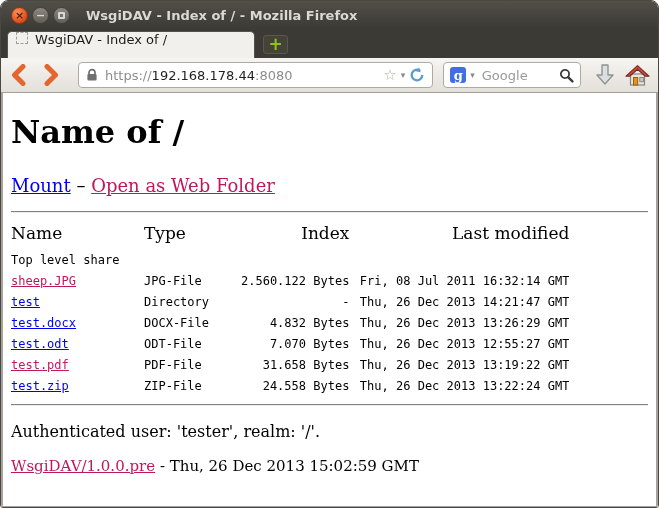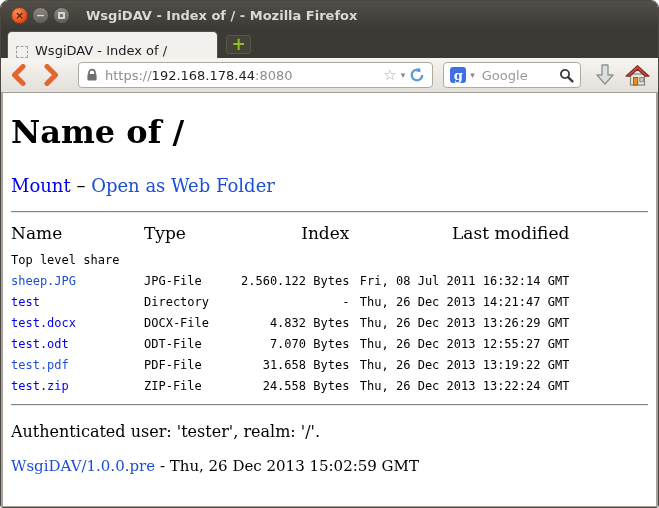--- a/index.html
+++ b/index.html
@@ -15,22 +15,22 @@
   .win-btn{width:17px;height:17px;border-radius:50%;margin-right:4px;
     display:flex;align-items:center;justify-content:center;font-size:11px;line-height:1;}
   .btn-close{background:radial-gradient(circle at 35% 30%,#f6925e,#dc4814 75%);
     border:1px solid #97380f;color:#5e1d06;font-weight:bold;}
   .btn-min,.btn-max{background:linear-gradient(#8d8982,#615e57);
     border:1px solid #45423d;color:#dcdad6;font-weight:bold;}
   .btn-max .sq{width:7px;height:7px;border:2px solid #d9d7d3;border-radius:1px;}
   .win-title{color:#dcd9d4;font-size:13px;font-weight:bold;margin-left:12px;white-space:nowrap;}
   
   .tabbar{height:29px;background:#3c3a35;display:flex;align-items:flex-end;padding-left:6px;}
-  .tab{width:211px;height:27px;background:#f2f0ed;border:1px solid #55524d;border-bottom:none;
-    border-radius:5px 5px 0 0;display:flex;align-items:flex-end;padding:0 8px;}
+  .tab{width:248px;height:27px;background:#f2f0ed;border:1px solid #55524d;border-bottom:none;
+    border-radius:5px 5px 0 0;display:flex;align-items:flex-start;padding:0 8px;}
   .favicon{width:12px;height:12px;border:1px dashed #9f9f9f;margin-right:7px;flex:none;}
   .tab-title{font-size:13px;color:#1c1c1c;white-space:nowrap;overflow:hidden;}
   .newtab{margin:0 0 4px 8px;width:25px;height:19px;background:#454238;border:1px solid #5a574f;
     border-radius:3px;display:flex;align-items:center;justify-content:center;
     color:#8cc31d;font-size:17px;font-weight:bold;line-height:1;}
   
   .toolbar{height:35px;background:linear-gradient(#f7f5f2,#e3dfd9);
     border-bottom:1px solid #a39e96;display:flex;align-items:center;padding:0 8px;}
   .nav-btn{width:18px;height:24px;display:flex;align-items:center;justify-content:center;flex:none;}
   .nav-fwd{margin-left:15px;}
@@ -49,22 +49,22 @@
   .search-ph{color:#9a9a9a;font-size:13px;flex:1;margin-left:3px;white-space:nowrap;overflow:hidden;}
   .tool-icon{flex:none;display:flex;align-items:center;justify-content:center;}
   .dl-btn{margin-left:13px;}
   .home-btn{margin-left:9px;}
   
   .content{height:415px;background:#fff;border-left:2px solid #a7a29b;border-right:2px solid #a7a29b;
     border-bottom:2px solid #a7a29b;padding:0 8px;overflow:hidden;
     font-family:"DejaVu Serif",serif;color:#000;}
   .content h1{font-size:32px;margin:20px 0 0 0;font-weight:bold;}
   .navlinks{font-size:18px;margin:24px 0 0 0;}
-  a.link{color:#0000ee;cursor:pointer;}
-  a.link.visited{color:#1d4ed8;}
+  a.link{color:#0000ee;text-decoration:underline;cursor:pointer;}
+  a.link.visited{color:#be185d;}
   .sep{white-space:pre;}
   hr.rule{border:none;border-top:1px solid #828282;border-bottom:1px solid #ececec;
     height:0;margin:15px 0 0 0;}
   hr.rule2{margin-top:8px;}
   table.files{border-collapse:collapse;margin:10px 0 0 0;table-layout:fixed;
     font-family:"DejaVu Sans Mono",monospace;font-size:12px;}
   table.files th{font-family:"DejaVu Serif",serif;font-size:17px;font-weight:normal;
     text-align:left;padding:0 0 7px 0;}
   table.files th.r{text-align:right;}
   table.files td{padding:0;height:21px;white-space:pre;overflow:hidden;}

